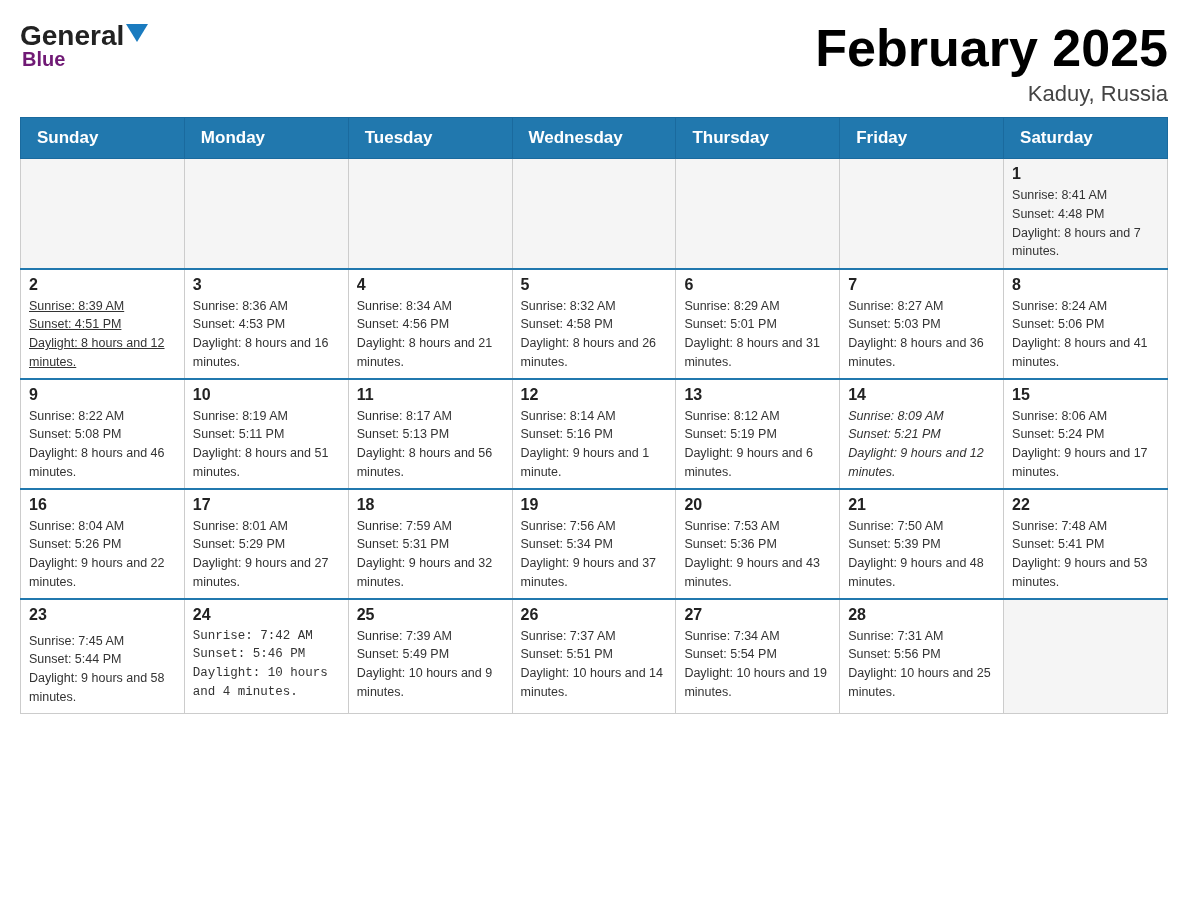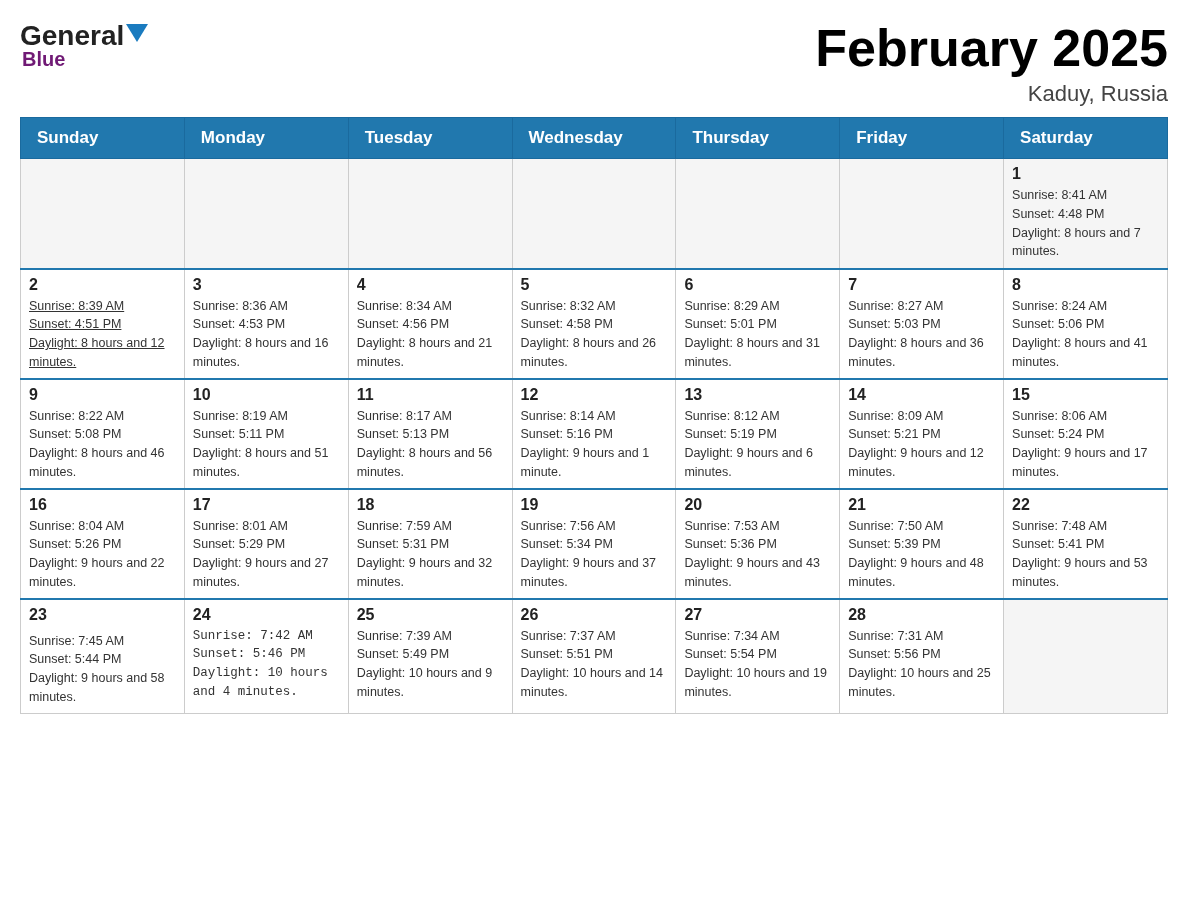--- a/index.html
+++ b/index.html
@@ -213,21 +213,21 @@
 Daylight: 9 hours and 1 minute.</div>
         </td>
         <td>
           <span class="day-number">13</span>
           <div class="day-info" style="white-space: pre-line;">Sunrise: 8:12 AM
 Sunset: 5:19 PM
 Daylight: 9 hours and 6 minutes.</div>
         </td>
         <td>
           <span class="day-number">14</span>
-          <div class="day-info" style="white-space: pre-line;">Sunrise: 8:09 AM
+          <div class="day-info" style="white-space: pre-line; font-style: italic;">Sunrise: 8:09 AM
 Sunset: 5:21 PM
 Daylight: 9 hours and 12 minutes.</div>
         </td>
         <td>
           <span class="day-number">15</span>
           <div class="day-info" style="white-space: pre-line;">Sunrise: 8:06 AM
 Sunset: 5:24 PM
 Daylight: 9 hours and 17 minutes.</div>
         </td>
       </tr>

